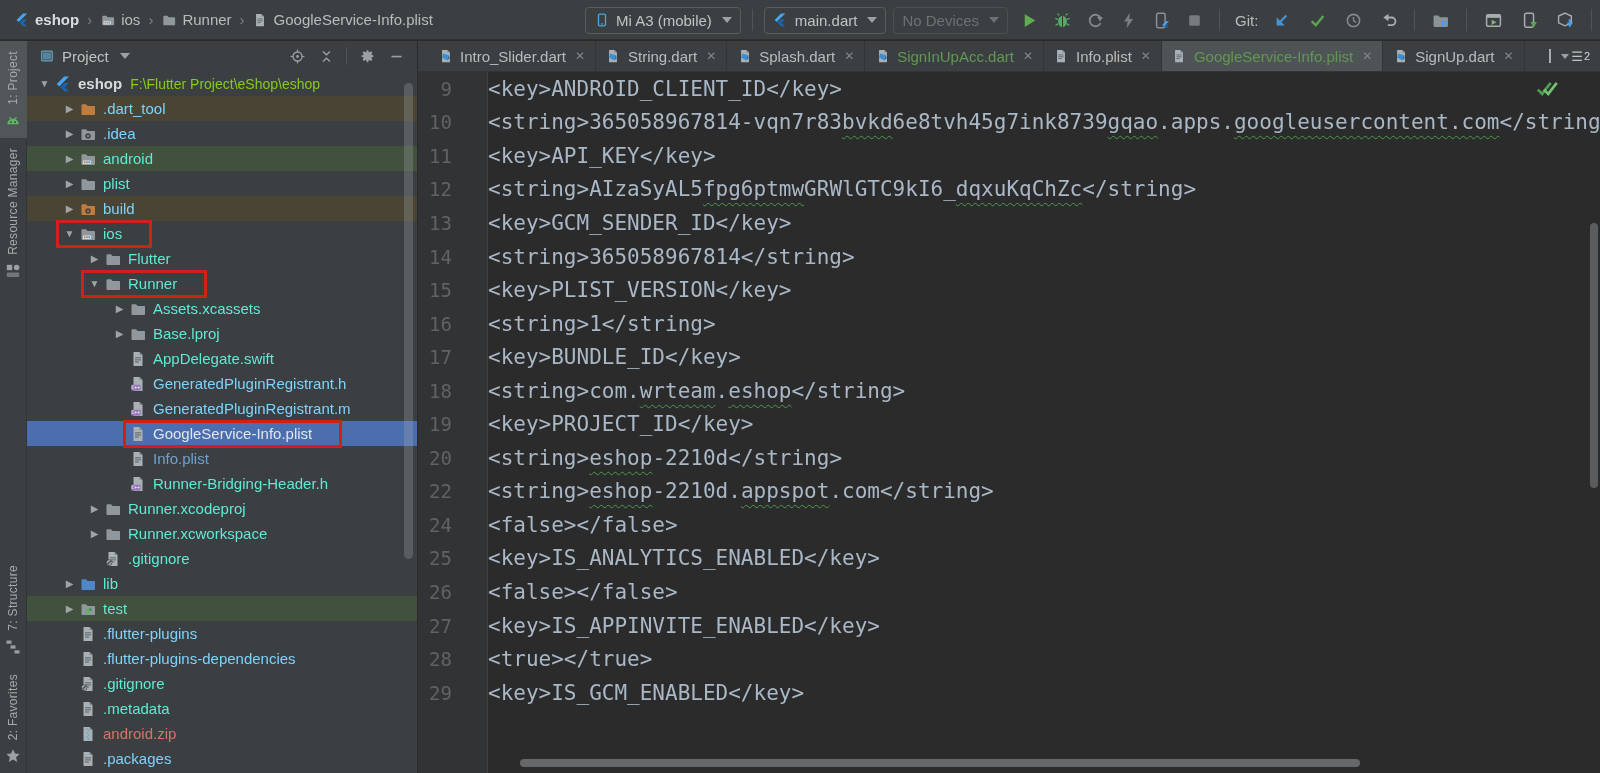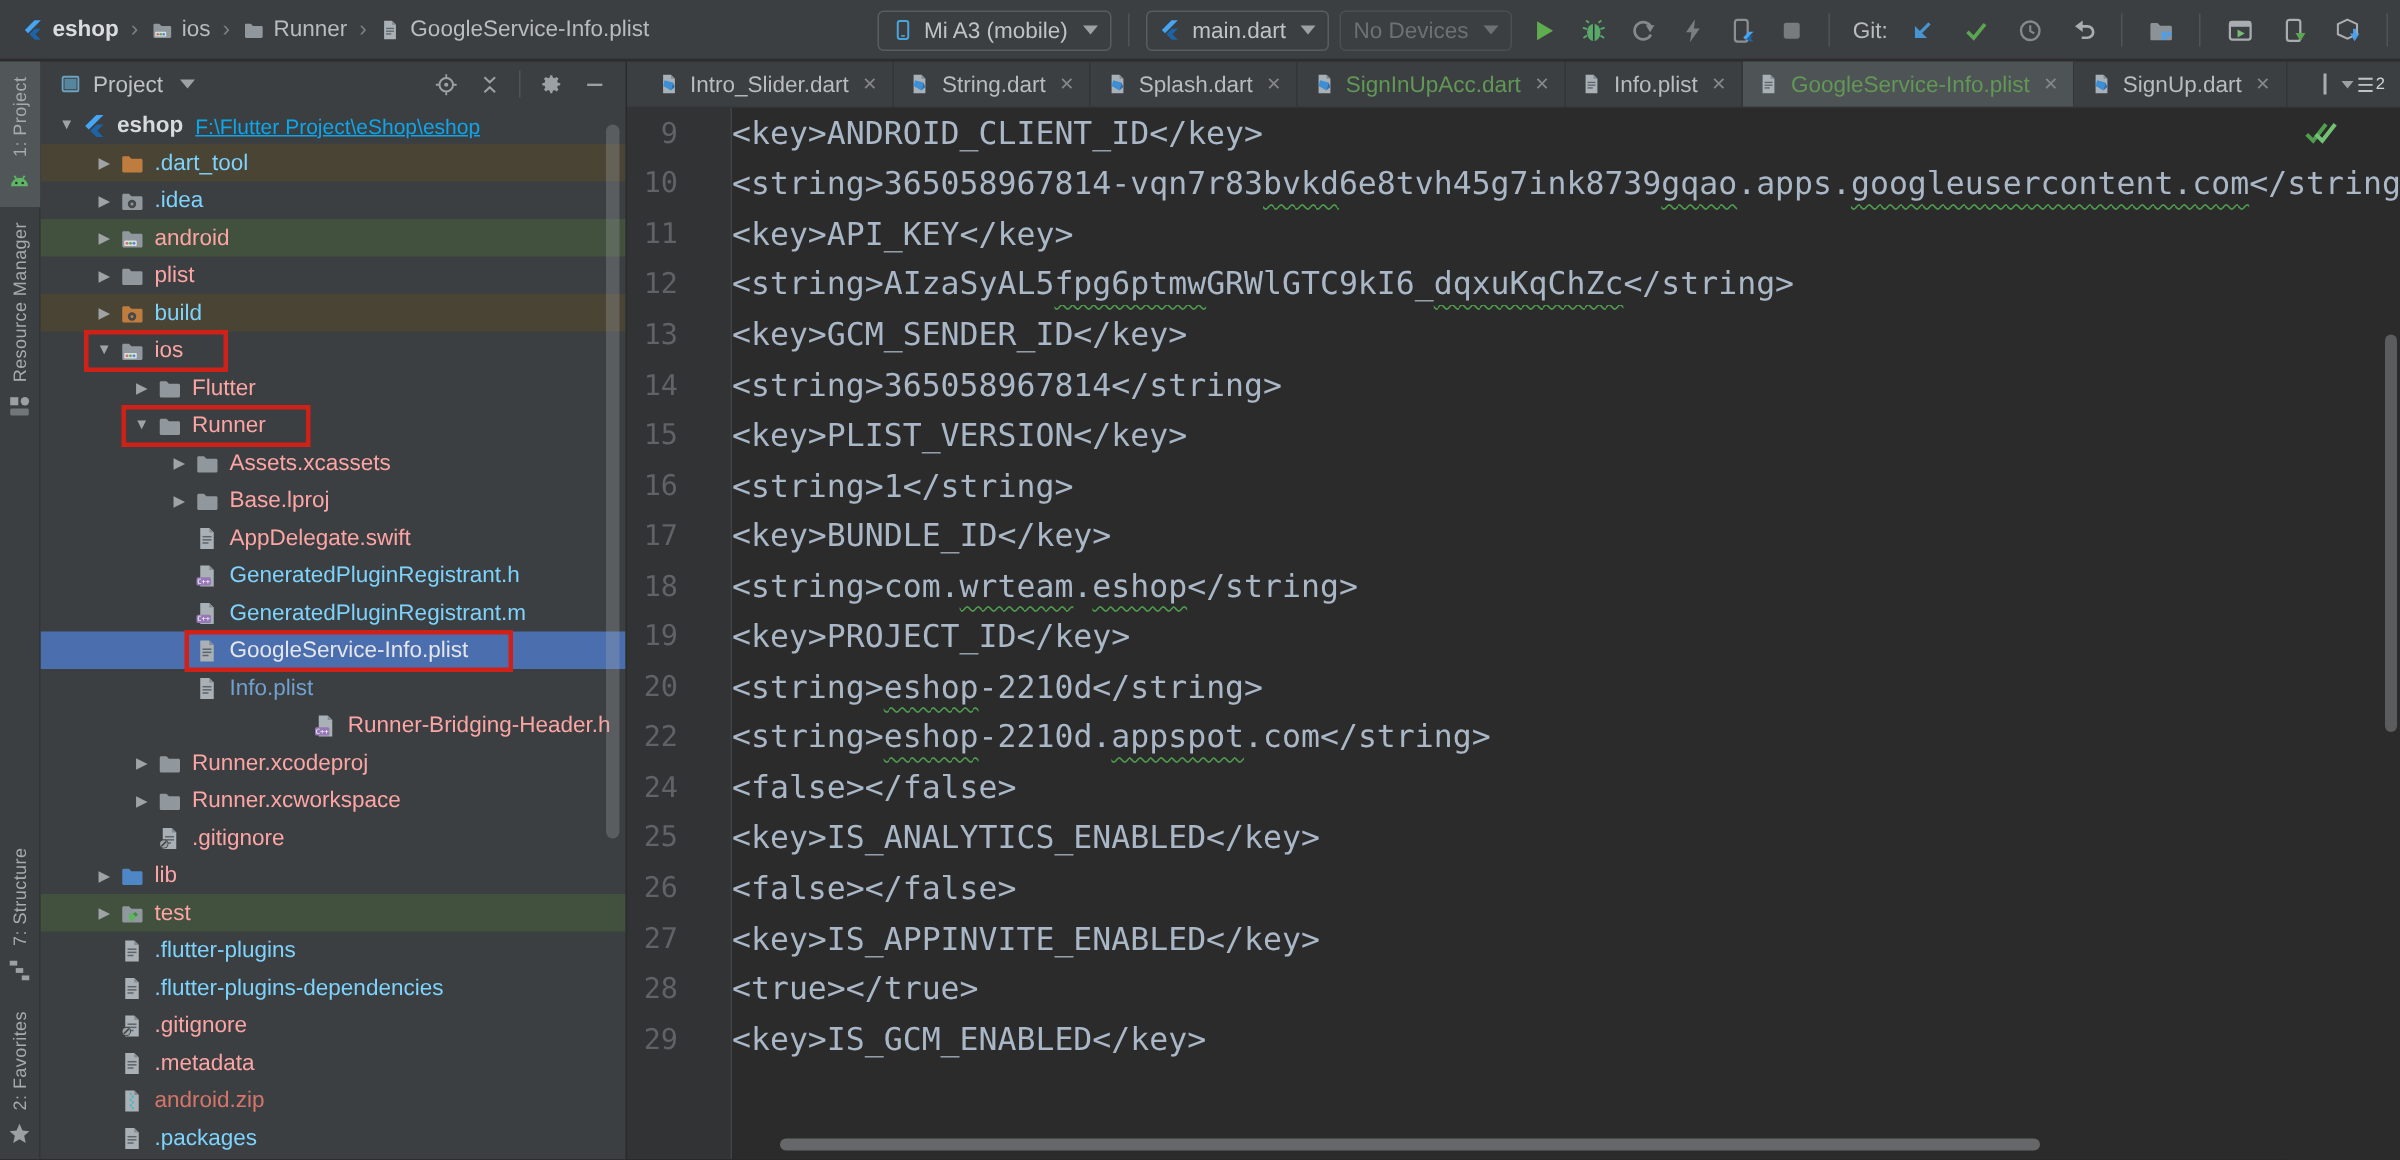--- a/index.html
+++ b/index.html
@@ -50,24 +50,24 @@
   .hdr-icon { width:18px; height:18px; display:flex; align-items:center; justify-content:center; cursor:pointer; }
   .hdr-icon svg { width:15px; height:15px; }
   .hdr-sep { width:1px; height:18px; background:#515456; }
 
   #tree { position:absolute; left:0; top:30px; right:0; bottom:0; font-size:15px; }
   .tree-row { height:25px; display:flex; align-items:center; white-space:nowrap; cursor:pointer; color:#c6c8ca; }
   .tree-row .arrow { width:17px; text-align:center; font-size:10px; color:#9fa3a5; flex:0 0 17px; }
   .tree-row .icon { width:20px; height:18px; margin-right:5px; }
   .row-inner { display:flex; align-items:center; padding:1px 10px 1px 1px; }
   .row-inner.boxed { outline:3px solid #d02118; outline-offset:1px; padding-right:26px; }
-  .t-olive { color:#7dd3fc; } .t-blue { color:#72a0ce; } .t-salmon { color:#d4756a; } .t-white { color:#fca5a5; }
+  .t-olive { color:#7dd3fc; } .t-blue { color:#72a0ce; } .t-salmon { color:#d4756a; } .t-white { color:#5eead4; }
   .bg-brown { background:#4a4435; } .bg-green { background:#42503e; }
   .bg-selected { background:#4b6eaf; } .bg-selected .t-white, .bg-selected * { color:#e2e6ea; }
-  .root-sub { color:#0ea5e9; margin-left:8px; font-size:14px;text-decoration:underline; }
+  .root-sub { color:#84cc16; margin-left:8px; font-size:14px; }
   .root-name { font-weight:bold; color:#d8dbdd; }
   #tree-scrollbar { position:absolute; right:4px; top:42px; width:9px; height:476px;
                     background:rgba(170,174,176,.28); border-radius:5px; }
 
   
   #editor { position:absolute; left:418px; top:41px; width:1182px; height:732px; background:#2b2b2b; }
   #tabbar { height:31px; background:#3c3f41; display:flex; align-items:stretch; padding-left:10px;
             border-bottom:1px solid #323537; }
   .etab { display:flex; align-items:center; gap:7px; padding:0 10px; font-size:15px; color:#b9bcbe;
           border-right:1px solid #333638; cursor:pointer; white-space:nowrap; }
@@ -560,21 +560,21 @@
                 <path d="M3.5 1h6l3 3v11h-9z" fill="#a9b1b7"></path>
                 <path d="M9.5 1v3h3z" fill="#848c92"></path>
                 <rect x="5" y="6.3" width="6" height="1" fill="#5e6569"></rect>
                 <rect x="5" y="8.4" width="6" height="1" fill="#5e6569"></rect>
                 <rect x="5" y="10.5" width="4" height="1" fill="#5e6569"></rect>
               </svg>
             </span>
             <span class="t-blue">Info.plist</span>
           </span>
         </div>
-        <div class="tree-row" style="padding-left: 100px; justify-content: flex-end;">
+        <div class="tree-row" style="padding-left: 100px;">
           <span class="row-inner">
             <span class="icon">
               <svg viewBox="0 0 16 16">
                 <path d="M3.5 1h6l3 3v11h-9z" fill="#a9b1b7"></path>
                 <path d="M9.5 1v3h3z" fill="#848c92"></path>
                 <rect x="1" y="8.8" width="9.6" height="5.6" rx="1" fill="#9678b6"></rect>
                 <text x="5.8" y="13.2" font-size="4.8" fill="#ffffff" text-anchor="middle" font-family="monospace">C++</text>
               </svg>
             </span>
             <span class="t-white">Runner-Bridging-Header.h</span>

